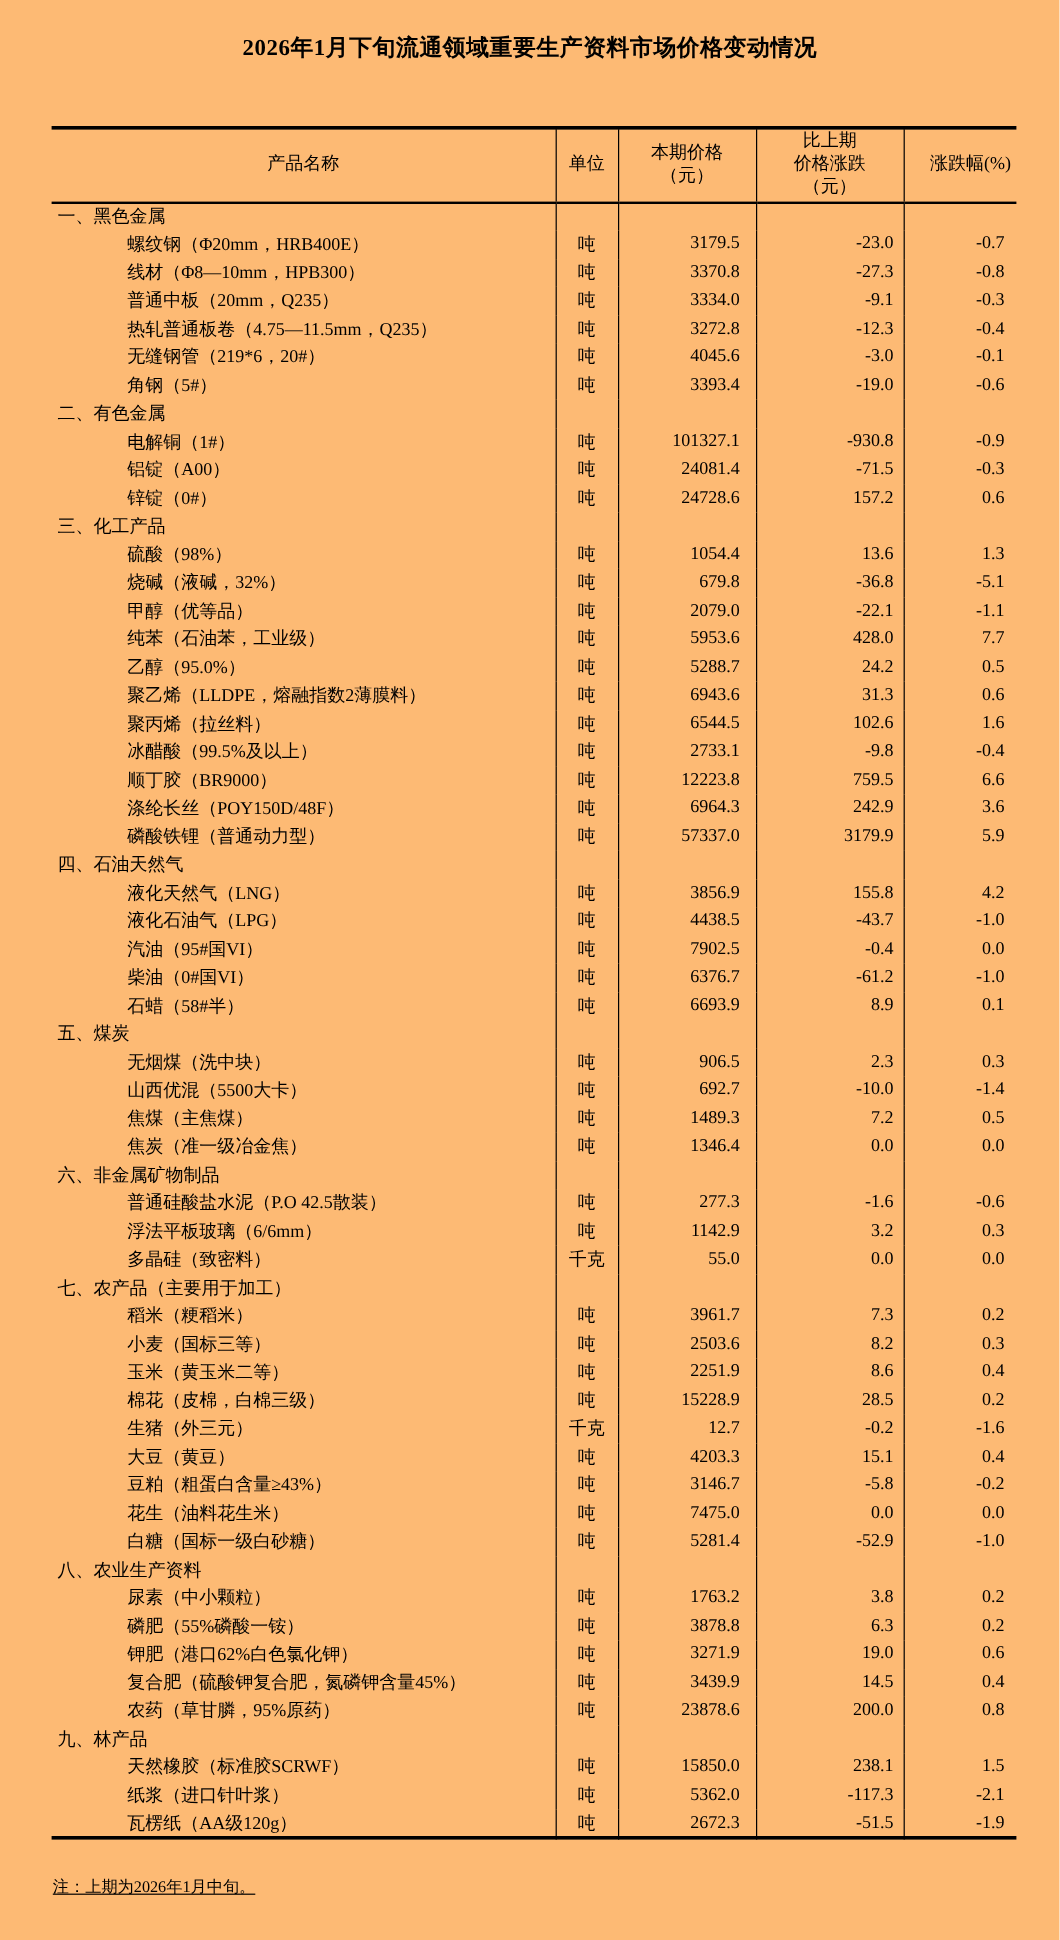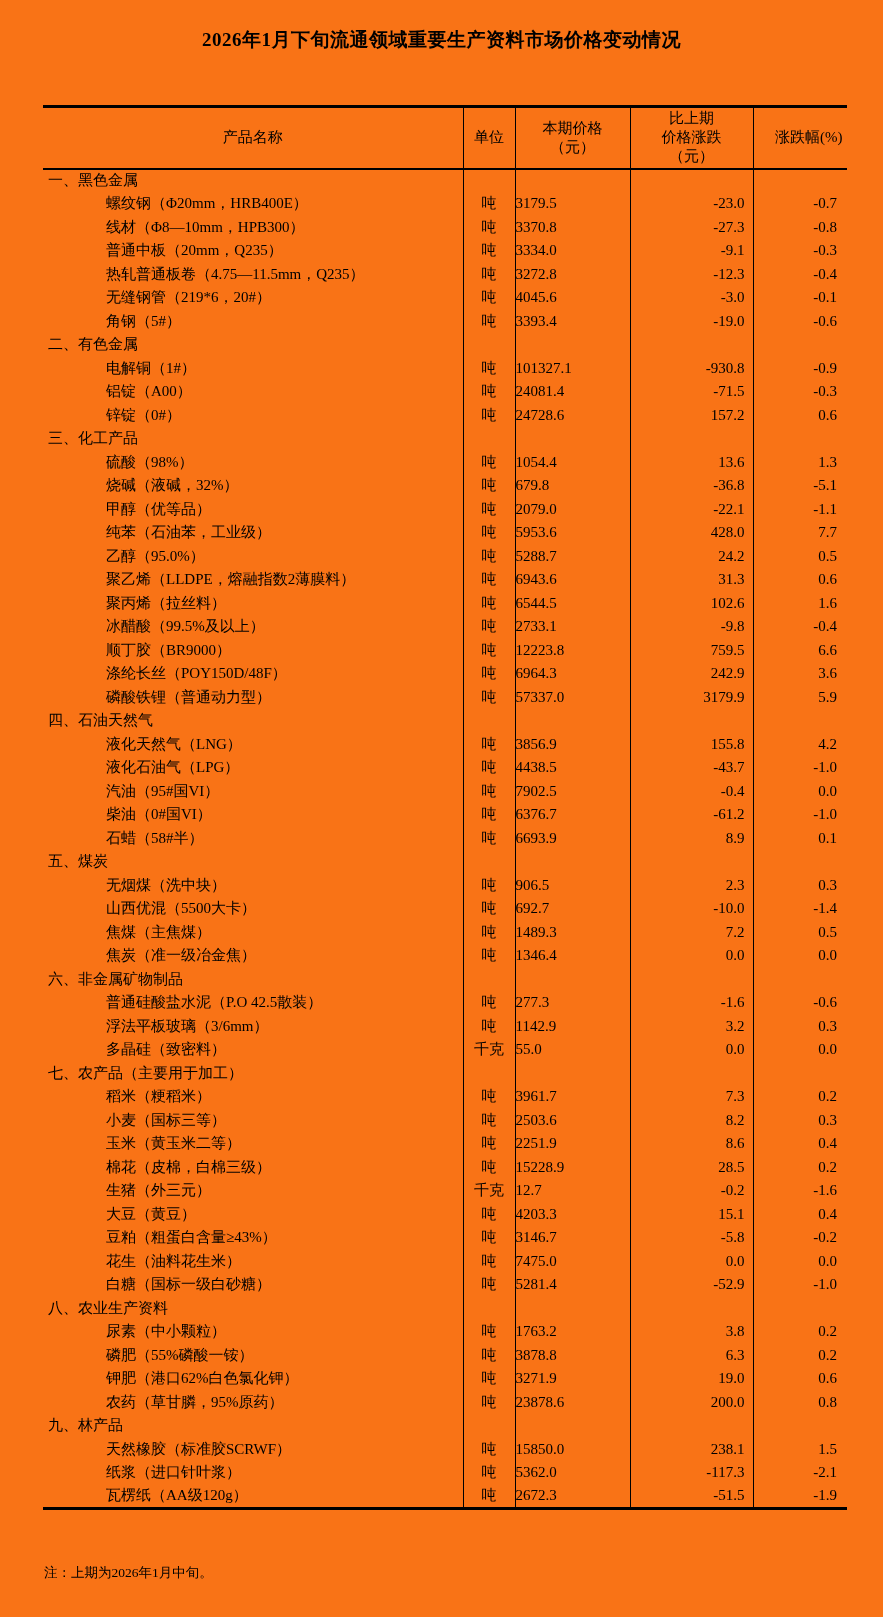--- a/index.html
+++ b/index.html
@@ -1,20 +1,20 @@
 <!DOCTYPE html>
 <html><head>
 <meta charset="utf-8">
 <style>
   html, body { margin: 0; padding: 0; background: #ffffff; }
   .page {
     position: relative;
     width: 883px;
     height: 1617px;
-    background: #f97316;
+    background: #fdba74;
     color: #000000;
     font-family: "Liberation Serif", "DejaVu Serif", serif;
     overflow: hidden;
   }
   .title {
     position: absolute;
     top: 27px;
     left: 0;
     width: 100%;
     text-align: center;
@@ -48,29 +48,30 @@
     line-height: 19px;
   }
   td { padding: 0; overflow: hidden; white-space: nowrap; }
   td.name, td.unit, td.price, td.change { border-right: 1px solid #000; }
 
   tbody tr { height: 23.5px; }
   tbody td { vertical-align: middle; }
   tbody td.name   { padding-left: 63px; text-align: left; }
   tbody tr.section td.name { padding-left: 5px; }
   tbody td.unit   { text-align: center; }
-  tbody td.price  { padding-right: 13px; }
+  tbody td.price  { text-align: right; padding-right: 13px; }
   tbody td.change { text-align: right; padding-right: 8px; }
   tbody td.pct    { text-align: right; padding-right: 10px; }
 
   .note {
     position: absolute;
     top: 1564px;
     left: 44px;
     font-size: 13.5px;
+    text-decoration: underline;
   }
 </style>
 </head>
 <body>
 
 <div class="page">
   <div class="title">2026年1月下旬流通领域重要生产资料市场价格变动情况</div>
 
   <table class="price-table">
     <colgroup>
@@ -343,21 +344,21 @@
           <td class="pct"></td>
         </tr>
         <tr>
           <td class="name">普通硅酸盐水泥（P.O 42.5散装）</td>
           <td class="unit">吨</td>
           <td class="price">277.3</td>
           <td class="change">-1.6</td>
           <td class="pct">-0.6</td>
         </tr>
         <tr>
-          <td class="name">浮法平板玻璃（3/6mm）</td>
+          <td class="name">浮法平板玻璃（6/6mm）</td>
           <td class="unit">吨</td>
           <td class="price">1142.9</td>
           <td class="change">3.2</td>
           <td class="pct">0.3</td>
         </tr>
         <tr>
           <td class="name">多晶硅（致密料）</td>
           <td class="unit">千克</td>
           <td class="price">55.0</td>
           <td class="change">0.0</td>
@@ -455,20 +456,27 @@
           <td class="pct">0.2</td>
         </tr>
         <tr>
           <td class="name">钾肥（港口62%白色氯化钾）</td>
           <td class="unit">吨</td>
           <td class="price">3271.9</td>
           <td class="change">19.0</td>
           <td class="pct">0.6</td>
         </tr>
         <tr>
+          <td class="name">复合肥（硫酸钾复合肥，氮磷钾含量45%）</td>
+          <td class="unit">吨</td>
+          <td class="price">3439.9</td>
+          <td class="change">14.5</td>
+          <td class="pct">0.4</td>
+        </tr>
+        <tr>
           <td class="name">农药（草甘膦，95%原药）</td>
           <td class="unit">吨</td>
           <td class="price">23878.6</td>
           <td class="change">200.0</td>
           <td class="pct">0.8</td>
         </tr>
         <tr class="section">
           <td class="name">九、林产品</td>
           <td class="unit"></td>
           <td class="price"></td>

